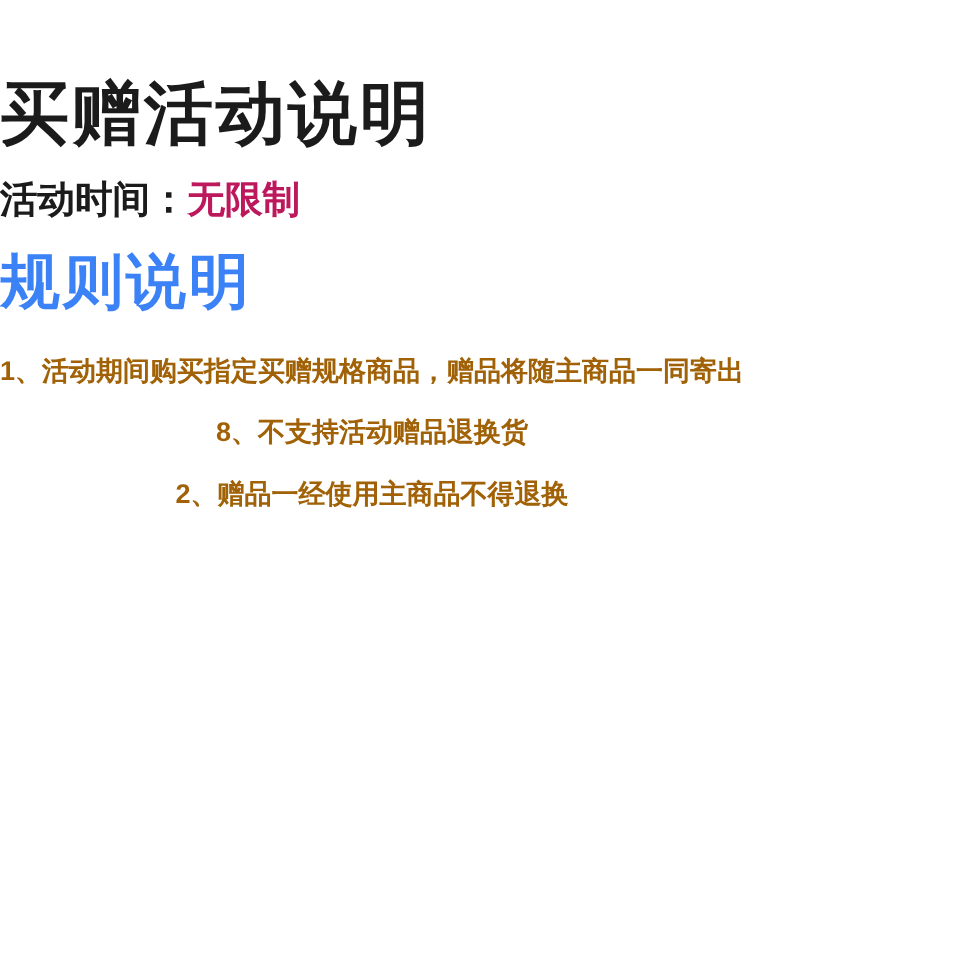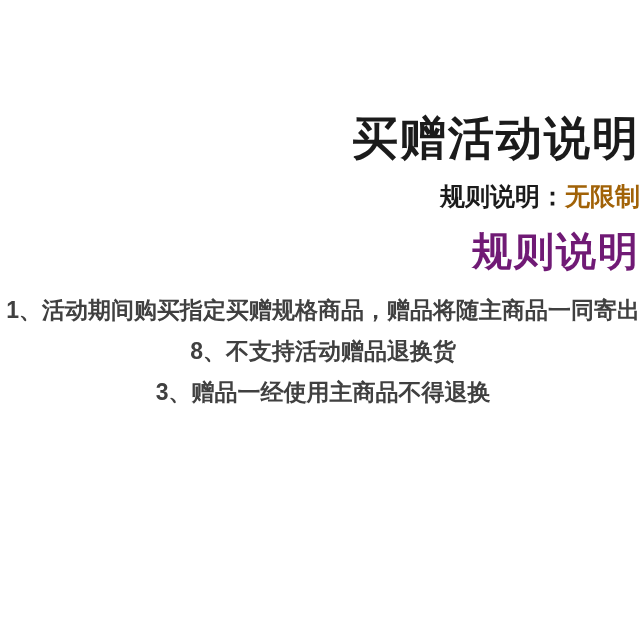--- a/index.html
+++ b/index.html
@@ -12,75 +12,75 @@
       background: #ffffff;
       font-family: "Liberation Sans", "DejaVu Sans", sans-serif;
       overflow: hidden;
     }
     .poster {
       width: 640px;
       height: 640px;
       box-sizing: border-box;
       display: flex;
       flex-direction: column;
-      align-items: flex-end;
+      align-items: flex-start;
       text-align: center;
       color: #1b1b1b;
-      padding-top: 112px;
+      padding-top: 49px;
     }
     .title {
       margin: 0;
       font-size: 46px;
       line-height: 52px;
       font-weight: 700;
       letter-spacing: 2px;
       color: #1b1b1b;
     }
     .time-line {
       margin: 18px 0 0 0;
       font-size: 25px;
       line-height: 28px;
       font-weight: 700;
       color: #1b1b1b;
     }
     .time-line .red {
-      color: #a16207;
+      color: #be185d;
     }
     .rules-heading {
       margin: 18px 0 0 0;
       font-size: 40px;
       line-height: 46px;
       font-weight: 700;
       letter-spacing: 2px;
-      color: #701a75;
+      color: #3b82f6;
     }
     .rules {
       margin-top: 24px;
     }
     .rule {
       margin: 0 0 17px 0;
-      font-size: 23px;
+      font-size: 18px;
       line-height: 24px;
       font-weight: 700;
-      color: #404040;
+      color: #a16207;
       white-space: nowrap;
     }
   </style>
 </head>
 <body>
 
 <div class="poster">
 
   <h1 class="title">买赠活动说明</h1>
 
   <p class="time-line">
-    <span>规则说明：</span><span class="red">无限制</span>
+    <span>活动时间：</span><span class="red">无限制</span>
   </p>
 
   <h2 class="rules-heading">规则说明</h2>
 
   <div class="rules">
     <p class="rule">1、活动期间购买指定买赠规格商品，赠品将随主商品一同寄出</p>
     <p class="rule">8、不支持活动赠品退换货</p>
-    <p class="rule">3、赠品一经使用主商品不得退换</p>
+    <p class="rule">2、赠品一经使用主商品不得退换</p>
   </div>
 
 </div>
 
 </body></html>

